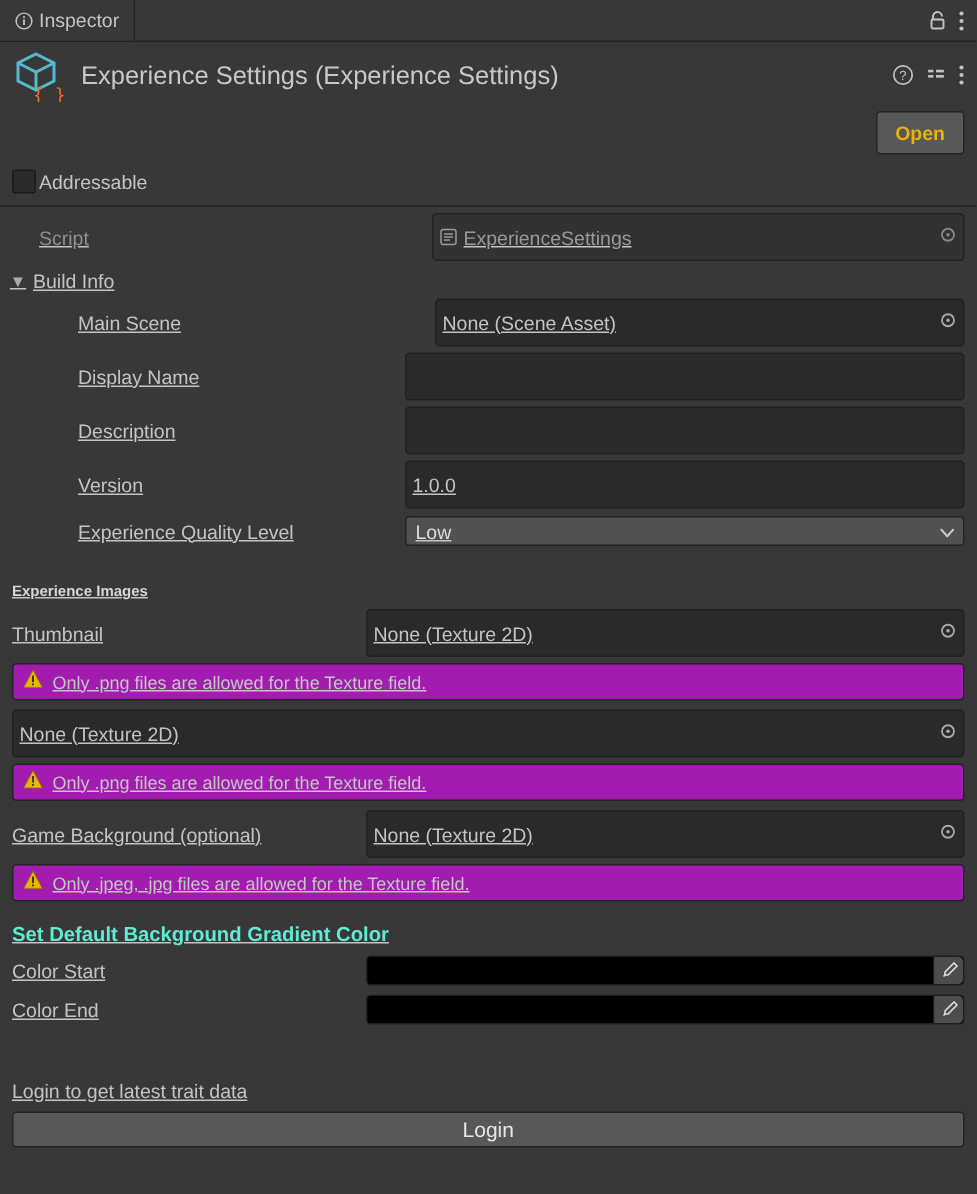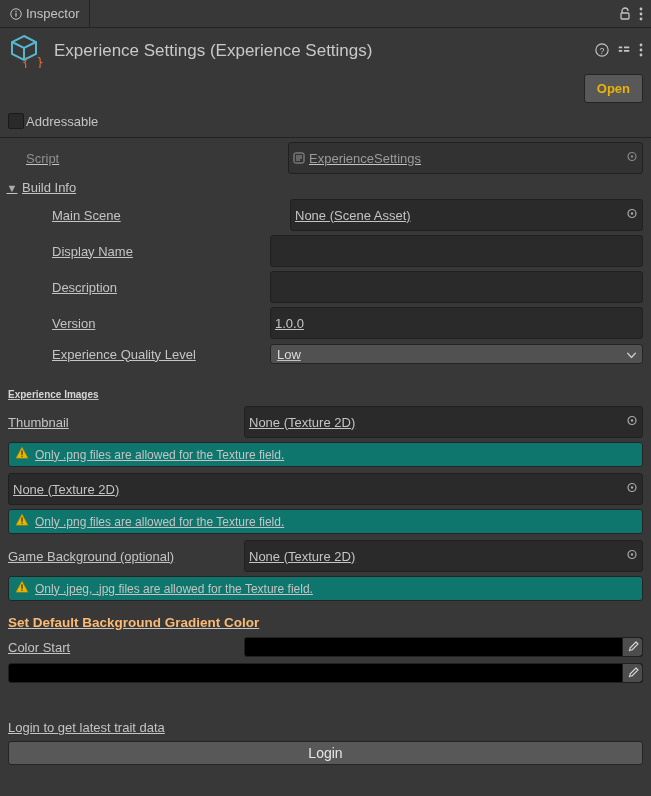--- a/index.html
+++ b/index.html
@@ -133,28 +133,28 @@
   }
   .foldout-arrow { color: #aaa; font-size: 11px; width: 12px; display: flex; justify-content: center;}
   .section-title {
     font-weight: bold;
     color: #d6d6d6;
     font-size: 10px;
     margin: 24px 0 6px 0;
   }
   .sub-title {
     font-weight: bold;
-    color: #fdba74;
+    color: #5eead4;
     font-size: 13.5px;
     margin: 14px 0 6px 0;
   }
   .indent { padding-left: 44px; }
   .indent2 { padding-left: 18px; }
   .warning-box {
-    background: #0f766e;
+    background: #a21caf;
     border: 1px solid #242424;
     border-radius: 3px;
     padding: 3px 6px;
     display: flex;
     align-items: center;
     gap: 6px;
     font-size: 12px;
     color: #c4c4c4;
     margin: 2px 0 6px 0;
   }
@@ -466,20 +466,21 @@
           <svg width="12" height="12" viewBox="0 0 12 12">
               <path d="M9 1 L11 3 L5 9 L3 9 L3 7 Z" fill="none" stroke="#ddd" stroke-width="1.1"></path>
               <line x1="2" y1="10" x2="3" y2="9" stroke="#ddd" stroke-width="1.1"></line>
             </svg>
         </div>
       </div>
     </div>
   </div>
 
   <div class="prop-row obj-row">
+    <div class="prop-label">Color End</div>
     <div class="prop-value">
       <div class="color-field" title="#000000">
         <div class="eyedrop">
           <svg width="12" height="12" viewBox="0 0 12 12">
               <path d="M9 1 L11 3 L5 9 L3 9 L3 7 Z" fill="none" stroke="#ddd" stroke-width="1.1"></path>
               <line x1="2" y1="10" x2="3" y2="9" stroke="#ddd" stroke-width="1.1"></line>
             </svg>
         </div>
       </div>
     </div>

